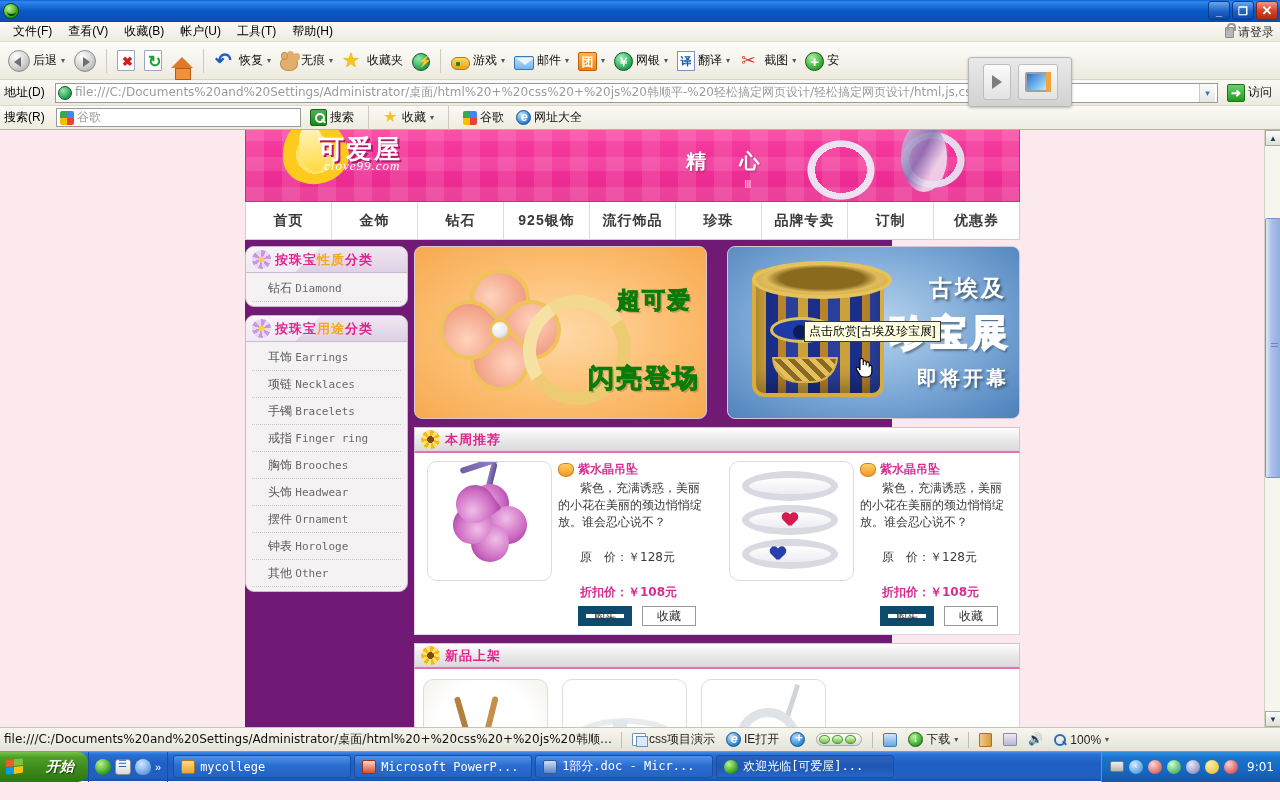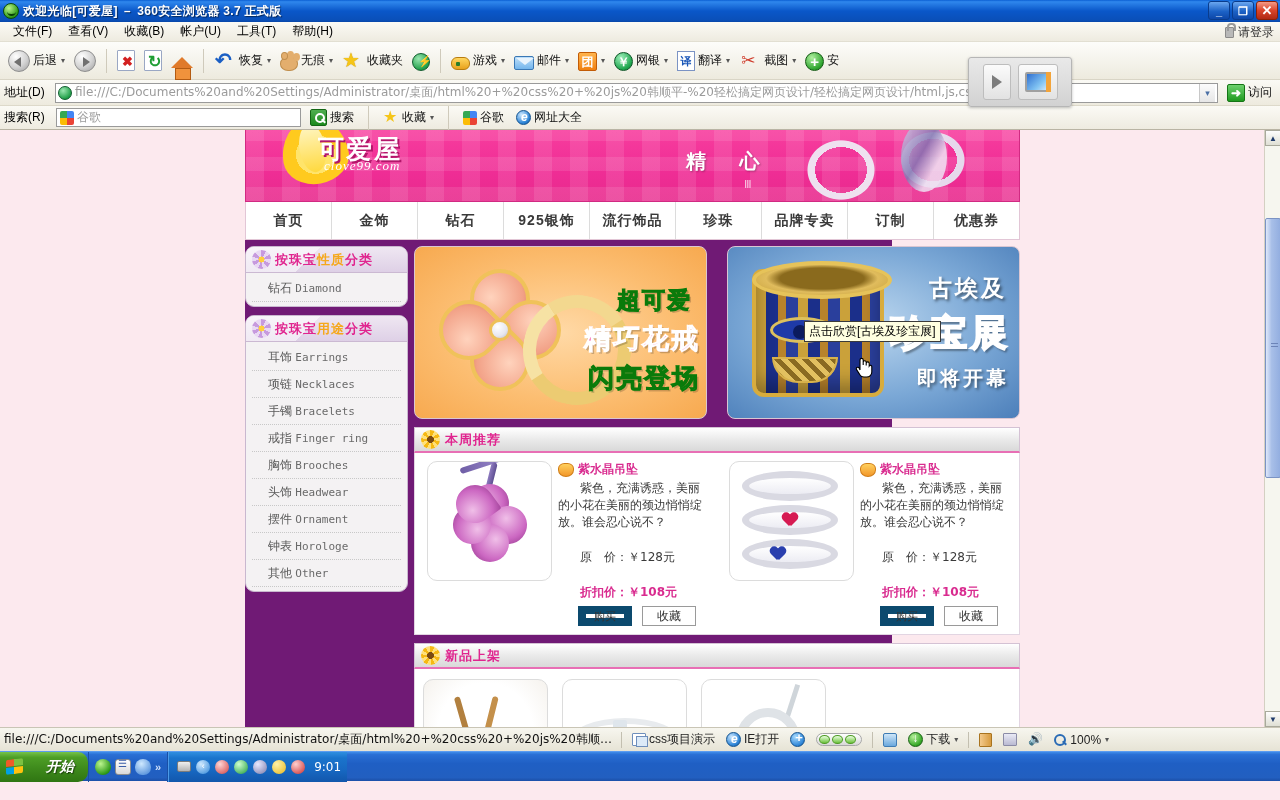--- a/index.html
+++ b/index.html
@@ -710,21 +710,20 @@
   .tr3{ background:radial-gradient(circle at 35% 30%,#e8e8ff,#7a7aa8); }
   .tr4{ background:radial-gradient(circle at 35% 30%,#fff2a8,#e8b71c); }
   .tr5{ background:radial-gradient(circle at 35% 30%,#ffd0d0,#cc2b2b); }
   #clock{ color:#fff;font-size:12px;margin-left:4px;font-family:"DejaVu Sans",sans-serif; }
 </style>
 </head>
 <body>
 
 <div id="titlebar">
   <div class="tb-icon"></div>
-  <div class="tb-title">欢迎光临[可爱屋] － 360安全浏览器 3.7 正式版</div>
   <div id="winbtns">
     <div class="winbtn">_</div>
     <div class="winbtn">❐</div>
     <div class="winbtn close">✕</div>
   </div>
 </div>
 
 <div id="menubar">
   <div class="mi">文件(F)</div>
   <div class="mi">查看(V)</div>
@@ -926,21 +925,20 @@
           <div class="ad ad1">
             <div class="ring-flower">
               <div class="rf-petal rf-p1"></div>
                   <div class="rf-petal rf-p2"></div>
               <div class="rf-petal rf-p3"></div>
                   <div class="rf-petal rf-p4"></div>
               <div class="rf-core"></div>
             </div>
             <div class="ring-band"></div>
             <div class="t1">超可爱</div>
-            <div class="t2">精巧花戒</div>
             <div class="t3">闪亮登场</div>
           </div>
 
           <div class="ad ad2">
             <div class="egypt-cup">
               <div class="egypt-eye"></div>
               <div class="egypt-basket"></div>
             </div>
             <div class="t1">古埃及</div>
             <div class="t2">珍宝展</div>
@@ -1106,20 +1104,38 @@
   <div id="startbtn">
     <span class="winlogo"></span>
     <span>开始</span>
   </div>
   <div id="quicklaunch">
     <span class="ql ql1"></span>
     <span class="ql ql2"></span>
     <span class="ql ql3"></span>
     <span class="qlmore">»</span>
   </div>
+  <div class="taskbtns">
+    <div class="taskbtn">
+      <span class="tb-ic ic-folder"></span>
+      <span>mycollege</span>
+    </div>
+    <div class="taskbtn">
+      <span class="tb-ic ic-ppt"></span>
+      <span>Microsoft PowerP...</span>
+    </div>
+    <div class="taskbtn">
+      <span class="tb-ic ic-doc"></span>
+      <span>1部分.doc - Micr...</span>
+    </div>
+    <div class="taskbtn active">
+      <span class="tb-ic ic-360"></span>
+      <span>欢迎光临[可爱屋]...</span>
+    </div>
+  </div>
   <div id="tray">
     <span class="tr-kb"></span>
     <span class="tr-arr">‹</span>
     <span class="tr tr1"></span>
     <span class="tr tr2"></span>
     <span class="tr tr3"></span>
     <span class="tr tr4"></span>
     <span class="tr tr5"></span>
     <span id="clock">9:01</span>
   </div>

